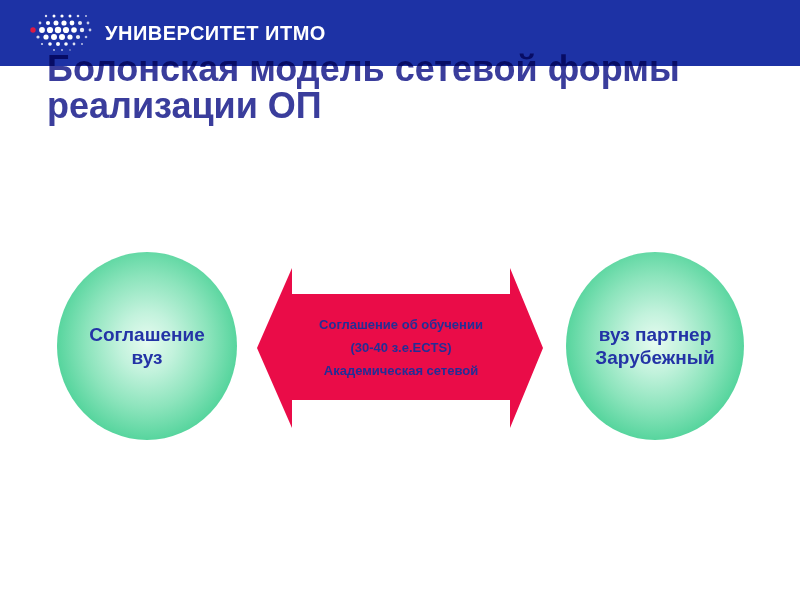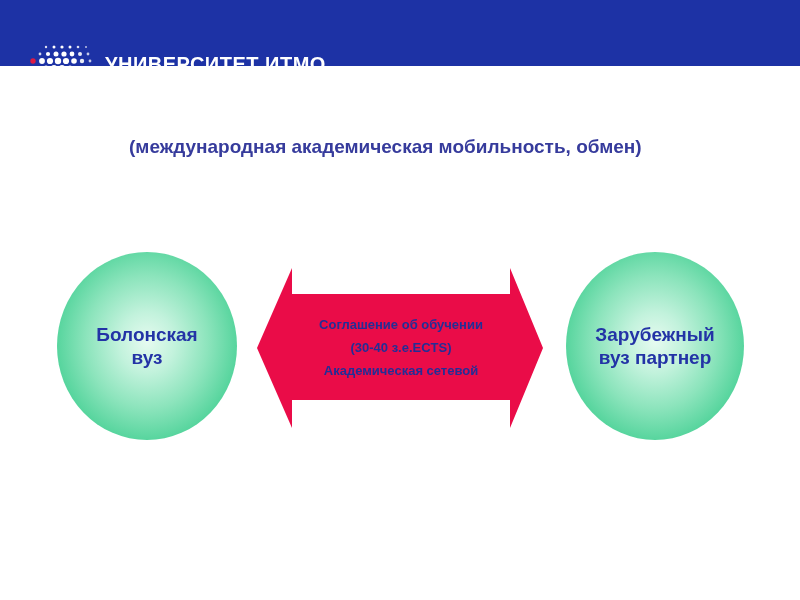--- a/index.html
+++ b/index.html
@@ -21,21 +21,20 @@
     width: 800px; height: 66px;
     background: #1d32a5;
   }
   .logo {
     position: absolute;
     left: 28px; top: 0;
     height: 66px;
     display: flex;
     align-items: center;
     gap: 9px;
-    margin-top: 31px;
   }
   .logo svg { display: block; }
   .logo-text {
     color: #ffffff;
     font-size: 20px;
     font-weight: bold;
     letter-spacing: 0.5px;
     white-space: nowrap;
   }
 
@@ -155,37 +154,37 @@
       <circle class="logo-dot" cx="46" cy="33" r="1.4" opacity="0.85"></circle>
       <circle class="logo-dot" cx="54" cy="33" r="1.0" opacity="0.7"></circle>
 
       <circle class="logo-dot" cx="26" cy="39" r="0.9" opacity="0.75"></circle>
       <circle class="logo-dot" cx="34" cy="39" r="0.9" opacity="0.75"></circle>
       <circle class="logo-dot" cx="42" cy="39" r="0.8" opacity="0.6"></circle>
     </svg>
     <div class="logo-text">УНИВЕРСИТЕТ ИТМО</div>
   </div>
 
+  <h1 class="title">Болонская модель сетевой формы реализации ОП</h1>
 
-  <div class="subtitle">(международная академическая мобильность, обмен)</div>
 
   <div class="sphere sphere-left">
-    <div class="label">Болонская</div>
+    <div class="label">Соглашение</div>
     <div class="label">вуз</div>
   </div>
 
   <div class="arrow-wrap">
     <svg viewBox="0 0 296 168">
       <polygon points="5,84 40,4 40,30 258,30 258,4 291,84 258,164 258,136 40,136 40,164" fill="#ea0c48"></polygon>
     </svg>
     <div class="arrow-text">
       <div class="line">Соглашение об обучении</div>
       <div class="line">(30-40 з.е.ECTS)</div>
       <div class="line">Академическая сетевой</div>
     </div>
   </div>
 
   <div class="sphere sphere-right">
+    <div class="label">вуз партнер</div>
     <div class="label">Зарубежный</div>
-    <div class="label">вуз партнер</div>
   </div>
 
 </div>
 
 </body></html>

